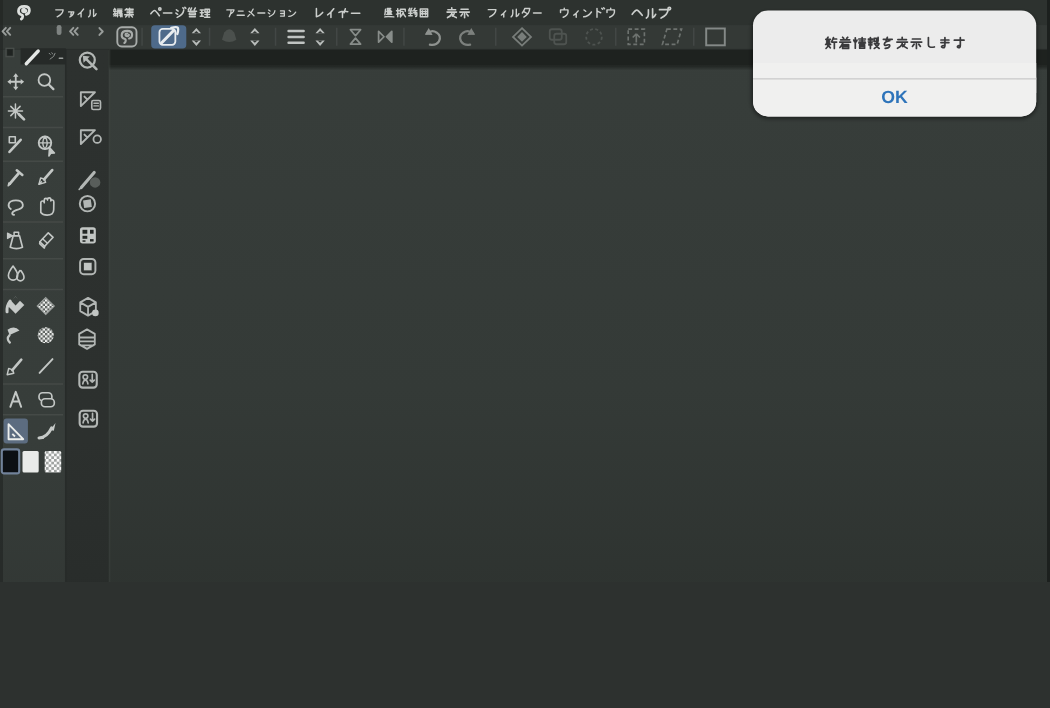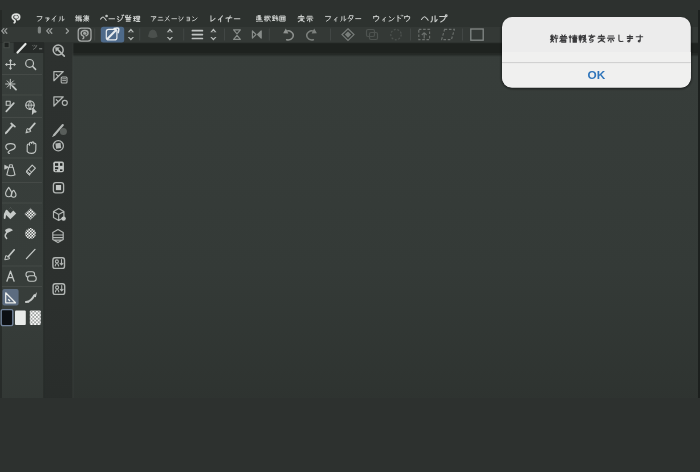--- a/index.html
+++ b/index.html
@@ -1,16 +1,16 @@
 <!DOCTYPE html>
 <html><head>
 <meta charset="utf-8">
 <style>
 html,body{margin:0;padding:0;background:#2d312f;}
-#stage{filter:blur(0.4px);position:relative;width:700px;height:388px;overflow:hidden;font-family:"Liberation Sans",sans-serif;margin-top:10px;}
+#stage{filter:blur(0.4px);position:relative;width:700px;height:388px;overflow:hidden;font-family:"Liberation Sans",sans-serif;}
 svg{display:block;}
 </style>
 </head>
 <body>
 <div id="stage">
 <svg width="700" height="472" viewBox="0 0 700 472">
 <defs>
 <linearGradient id="botg" x1="0" y1="0" x2="1" y2="0">
 <stop offset="0" stop-color="#151816" stop-opacity="0.85"></stop>
 <stop offset="0.35" stop-color="#181b19" stop-opacity="0.7"></stop>

